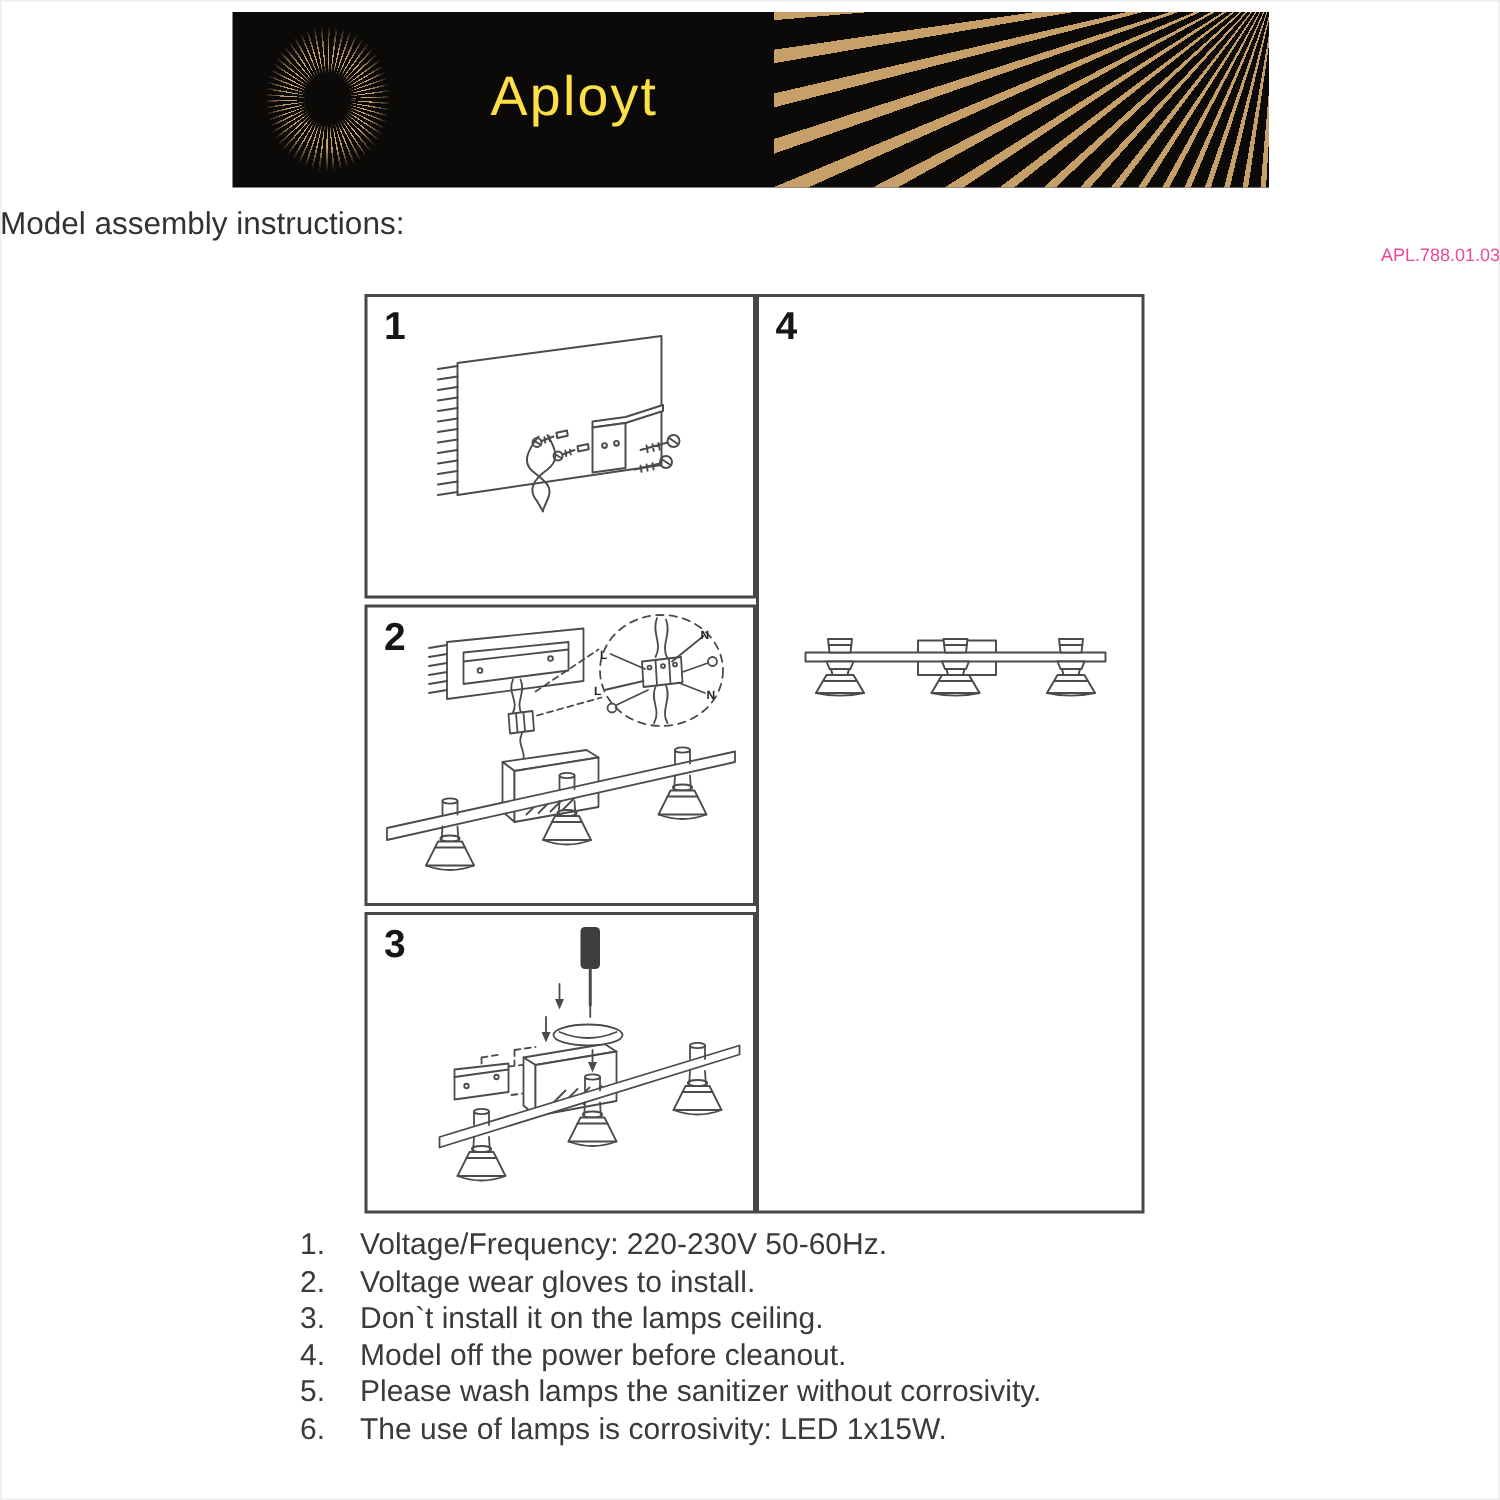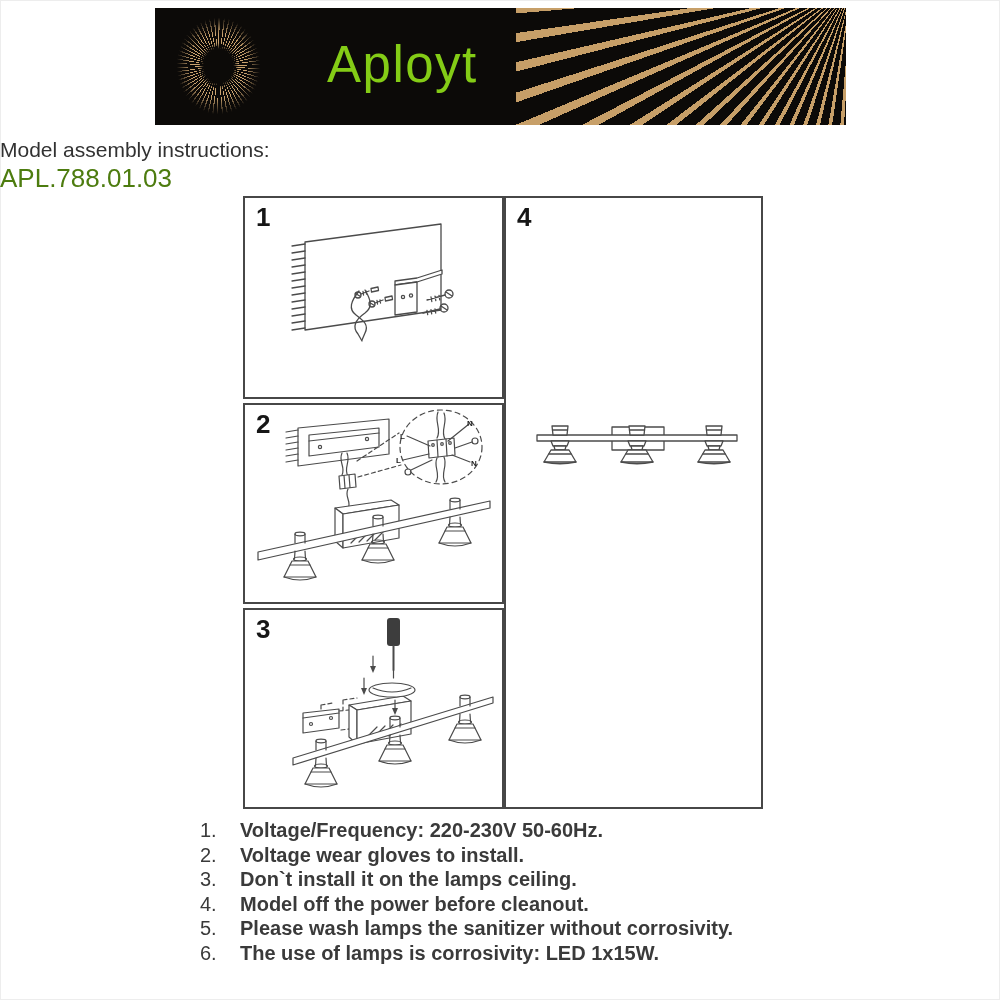--- a/index.html
+++ b/index.html
@@ -5,41 +5,41 @@
   html,body{margin:0;padding:0;background:#fff;}
   .page{position:relative;width:1000px;height:1000px;background:#fff;overflow:hidden;
         font-family:"Liberation Sans",sans-serif;box-shadow:inset 0 0 0 1px #ededed;}
   
   .banner{position:absolute;left:155px;top:8px;width:691px;height:117px;background:#0c0a08;overflow:hidden;}
   .sunburst{position:absolute;left:16px;top:3px;width:95px;height:110px;border-radius:50%;
     background:
       radial-gradient(ellipse closest-side at 50% 50%, #0c0a08 0 31%, rgba(12,10,8,0) 42% 58%, #0c0a08 88%),
       repeating-conic-gradient(from 2deg, #0c0a08 0deg 4.2deg, #caa36f 4.2deg 5.8deg);}
   .brand{position:absolute;left:172px;top:50%;transform:translateY(-55%);
-    font-size:51px;letter-spacing:1.5px;color:#84cc16;font-weight:normal;}
+    font-size:37px;letter-spacing:1.5px;color:#fde047;font-weight:normal;}
   .corner-rays{position:absolute;right:0;top:0;width:330px;height:117px;
     background:repeating-conic-gradient(from 185deg at 102% -20%, #0c0a08 0deg 3.3deg, #c79f68 3.3deg 4.8deg);}
   
   .title{position:absolute;left:0;top:138px;width:100%;text-align:left;
     font-size:21px;font-weight:500;color:#323232;}
-  .model{position:absolute;left:0;top:163px;width:100%;text-align:left;
-    font-size:26px;font-weight:500;color:#4d7c0f;}
+  .model{position:absolute;left:0;top:163px;width:100%;text-align:right;
+    font-size:12px;font-weight:500;color:#ec4899;}
   
   .panel{position:absolute;background:#fff;border:2px solid #474747;box-sizing:border-box;}
   .p1{left:243px;top:196px;width:261px;height:203px;}
   .p2{left:243px;top:403px;width:261px;height:201px;}
   .p3{left:243px;top:608px;width:261px;height:201px;}
   .p4{left:504px;top:196px;width:259px;height:613px;}
   .step-num{position:absolute;left:11px;top:4px;font-size:26px;font-weight:bold;color:#161616;}
   .panel svg{position:absolute;left:0;top:0;width:100%;height:100%;}
   
   .instr{position:absolute;left:200px;top:818px;width:600px;list-style:none;margin:0;padding:0;}
   .instr li{display:flex;font-size:20px;line-height:24.5px;color:#3a3a3a;font-weight:500;}
   .instr .num{width:40px;flex:none;}
-  .instr .txt{flex:1;font-weight:bold;}
+  .instr .txt{flex:1;}
 </style>
 </head>
 <body>
 
 <div class="page">
 
   <header class="banner">
     <div class="sunburst"></div>
     <div class="brand">Aployt</div>
     <div class="corner-rays"></div>

